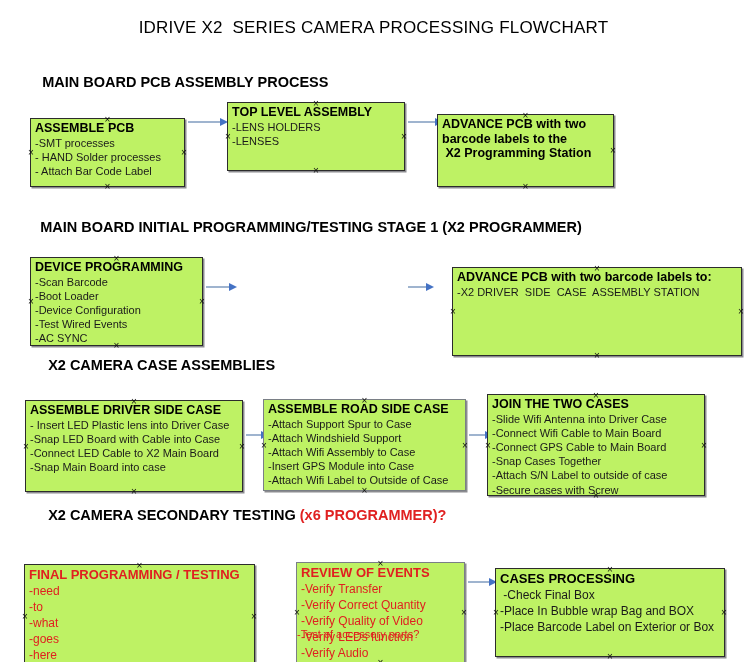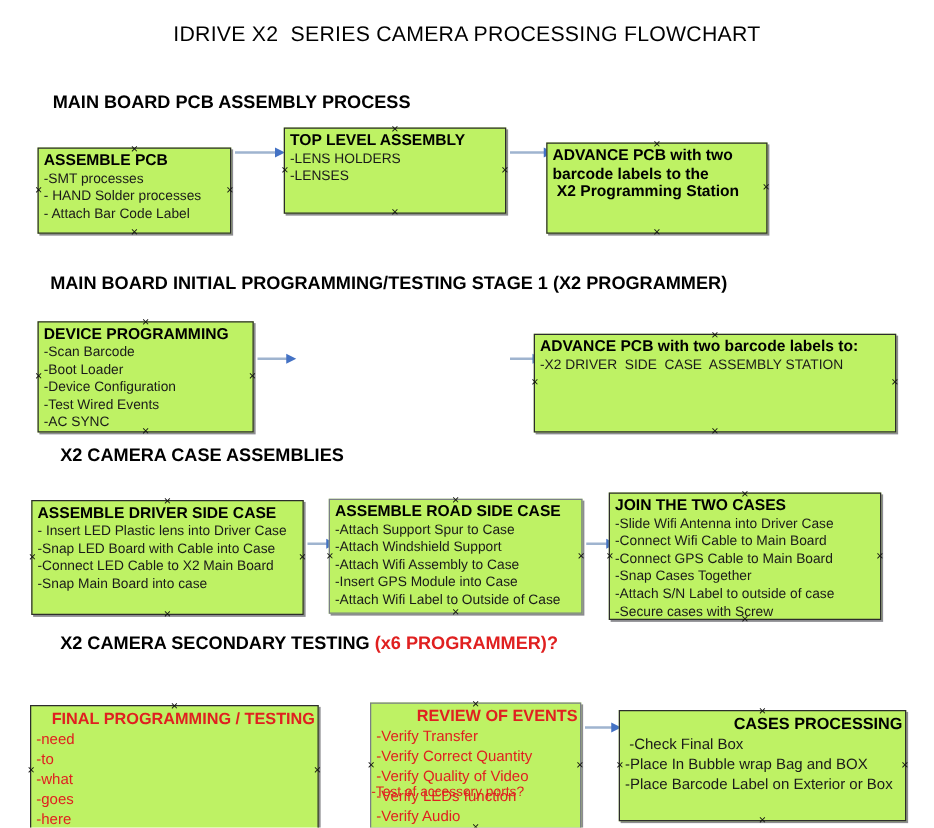--- a/index.html
+++ b/index.html
@@ -72,21 +72,20 @@
     color: #1a1a1a;
     line-height: 14.2px;
     white-space: pre;
   }
   .node.red .node-title { color: #e02020; }
   .node.red .node-line { color: #e02020; }
 
   .title-big .node-title {
     font-size: 13px;
     line-height: 16px;
-    text-align: right;
   }
   .title-big .node-line {
     font-size: 12px;
     line-height: 16px;
   }
 
   
   .arrow {
     position: absolute;
     height: 2px;
@@ -199,21 +198,21 @@
     <span class="handle" style="left:50%; top:100%;"></span>
     <span class="handle" style="left:0; top:50%;"></span>
     <span class="handle" style="left:100%; top:50%;"></span>
   </div>
 
   <div class="arrow" style="left:206px; top:286px; width:24px;"></div>
 
 
   <div class="arrow" style="left:408px; top:286px; width:19px;"></div>
 
-  <div class="node" style="left:427px; top:236px; width:290px; height:79px;">
+  <div class="node" style="left:452px; top:236px; width:290px; height:89px;">
     <div class="node-inner">
       <div class="node-title">ADVANCE PCB with two barcode labels to:</div>
       <div class="node-line">-X2 DRIVER  SIDE  CASE  ASSEMBLY STATION</div>
     </div>
     <span class="handle" style="left:50%; top:0;"></span>
     <span class="handle" style="left:50%; top:100%;"></span>
     <span class="handle" style="left:0; top:50%;"></span>
     <span class="handle" style="left:100%; top:50%;"></span>
   </div>
 

